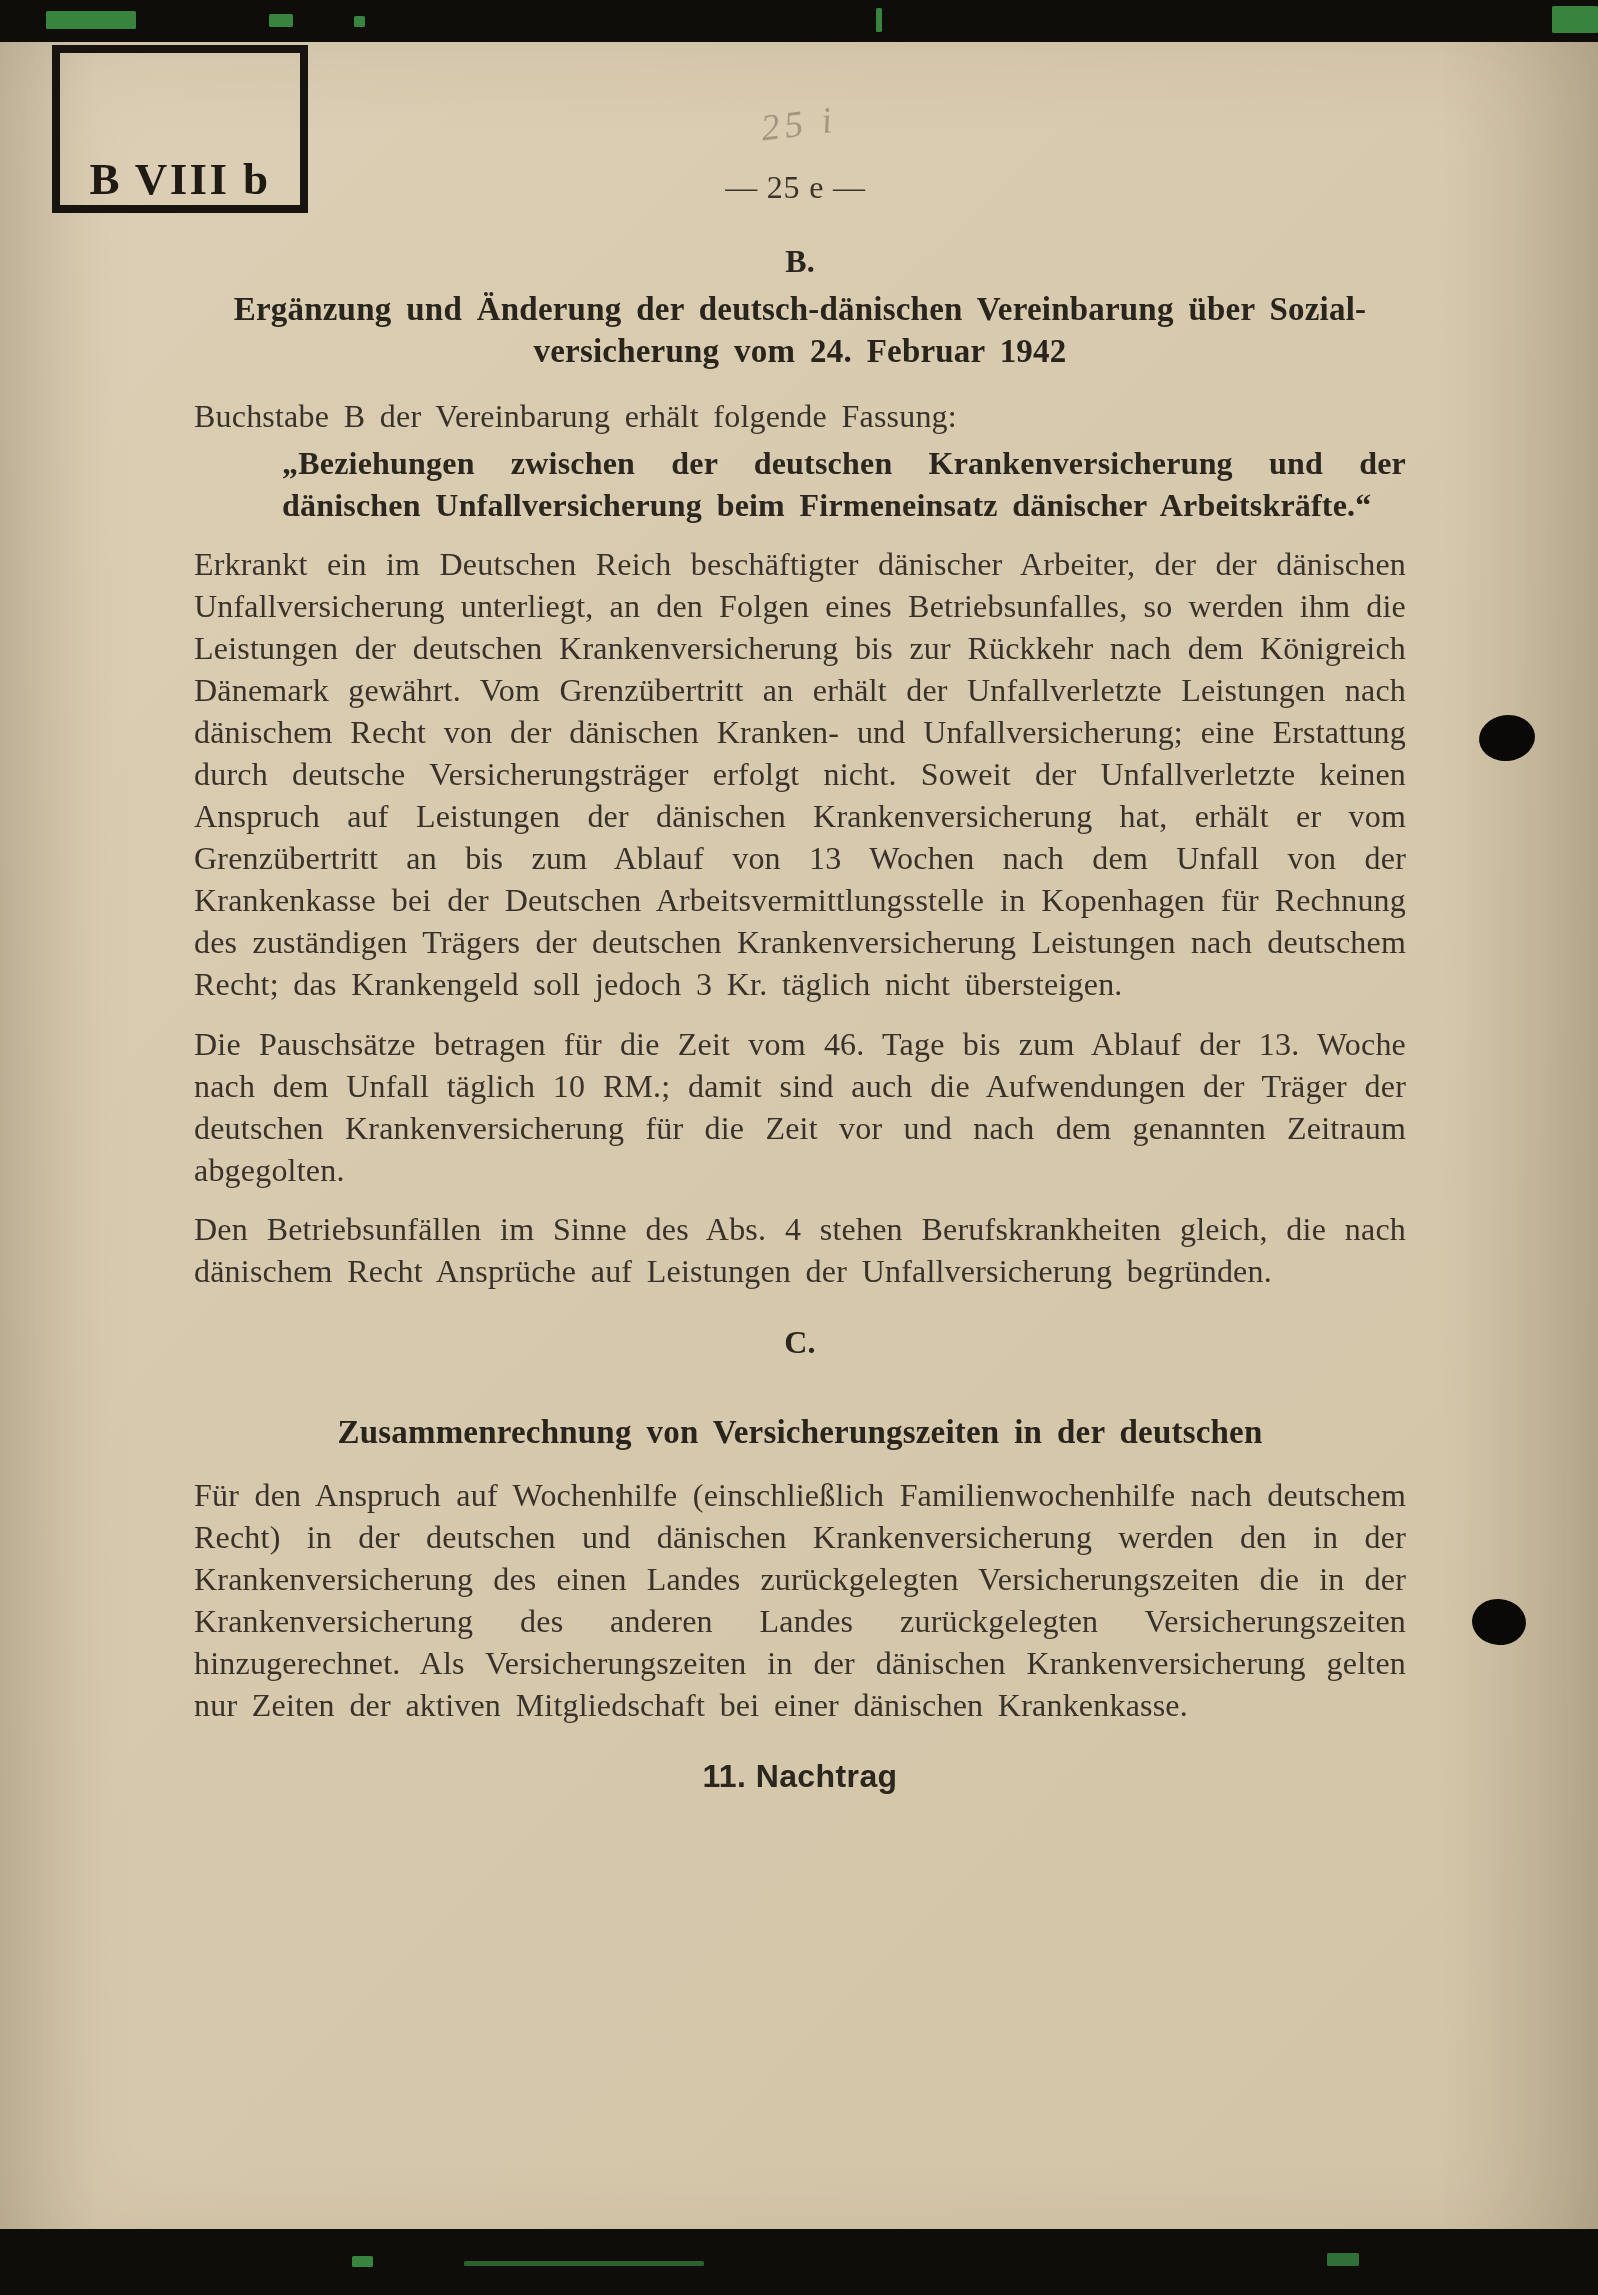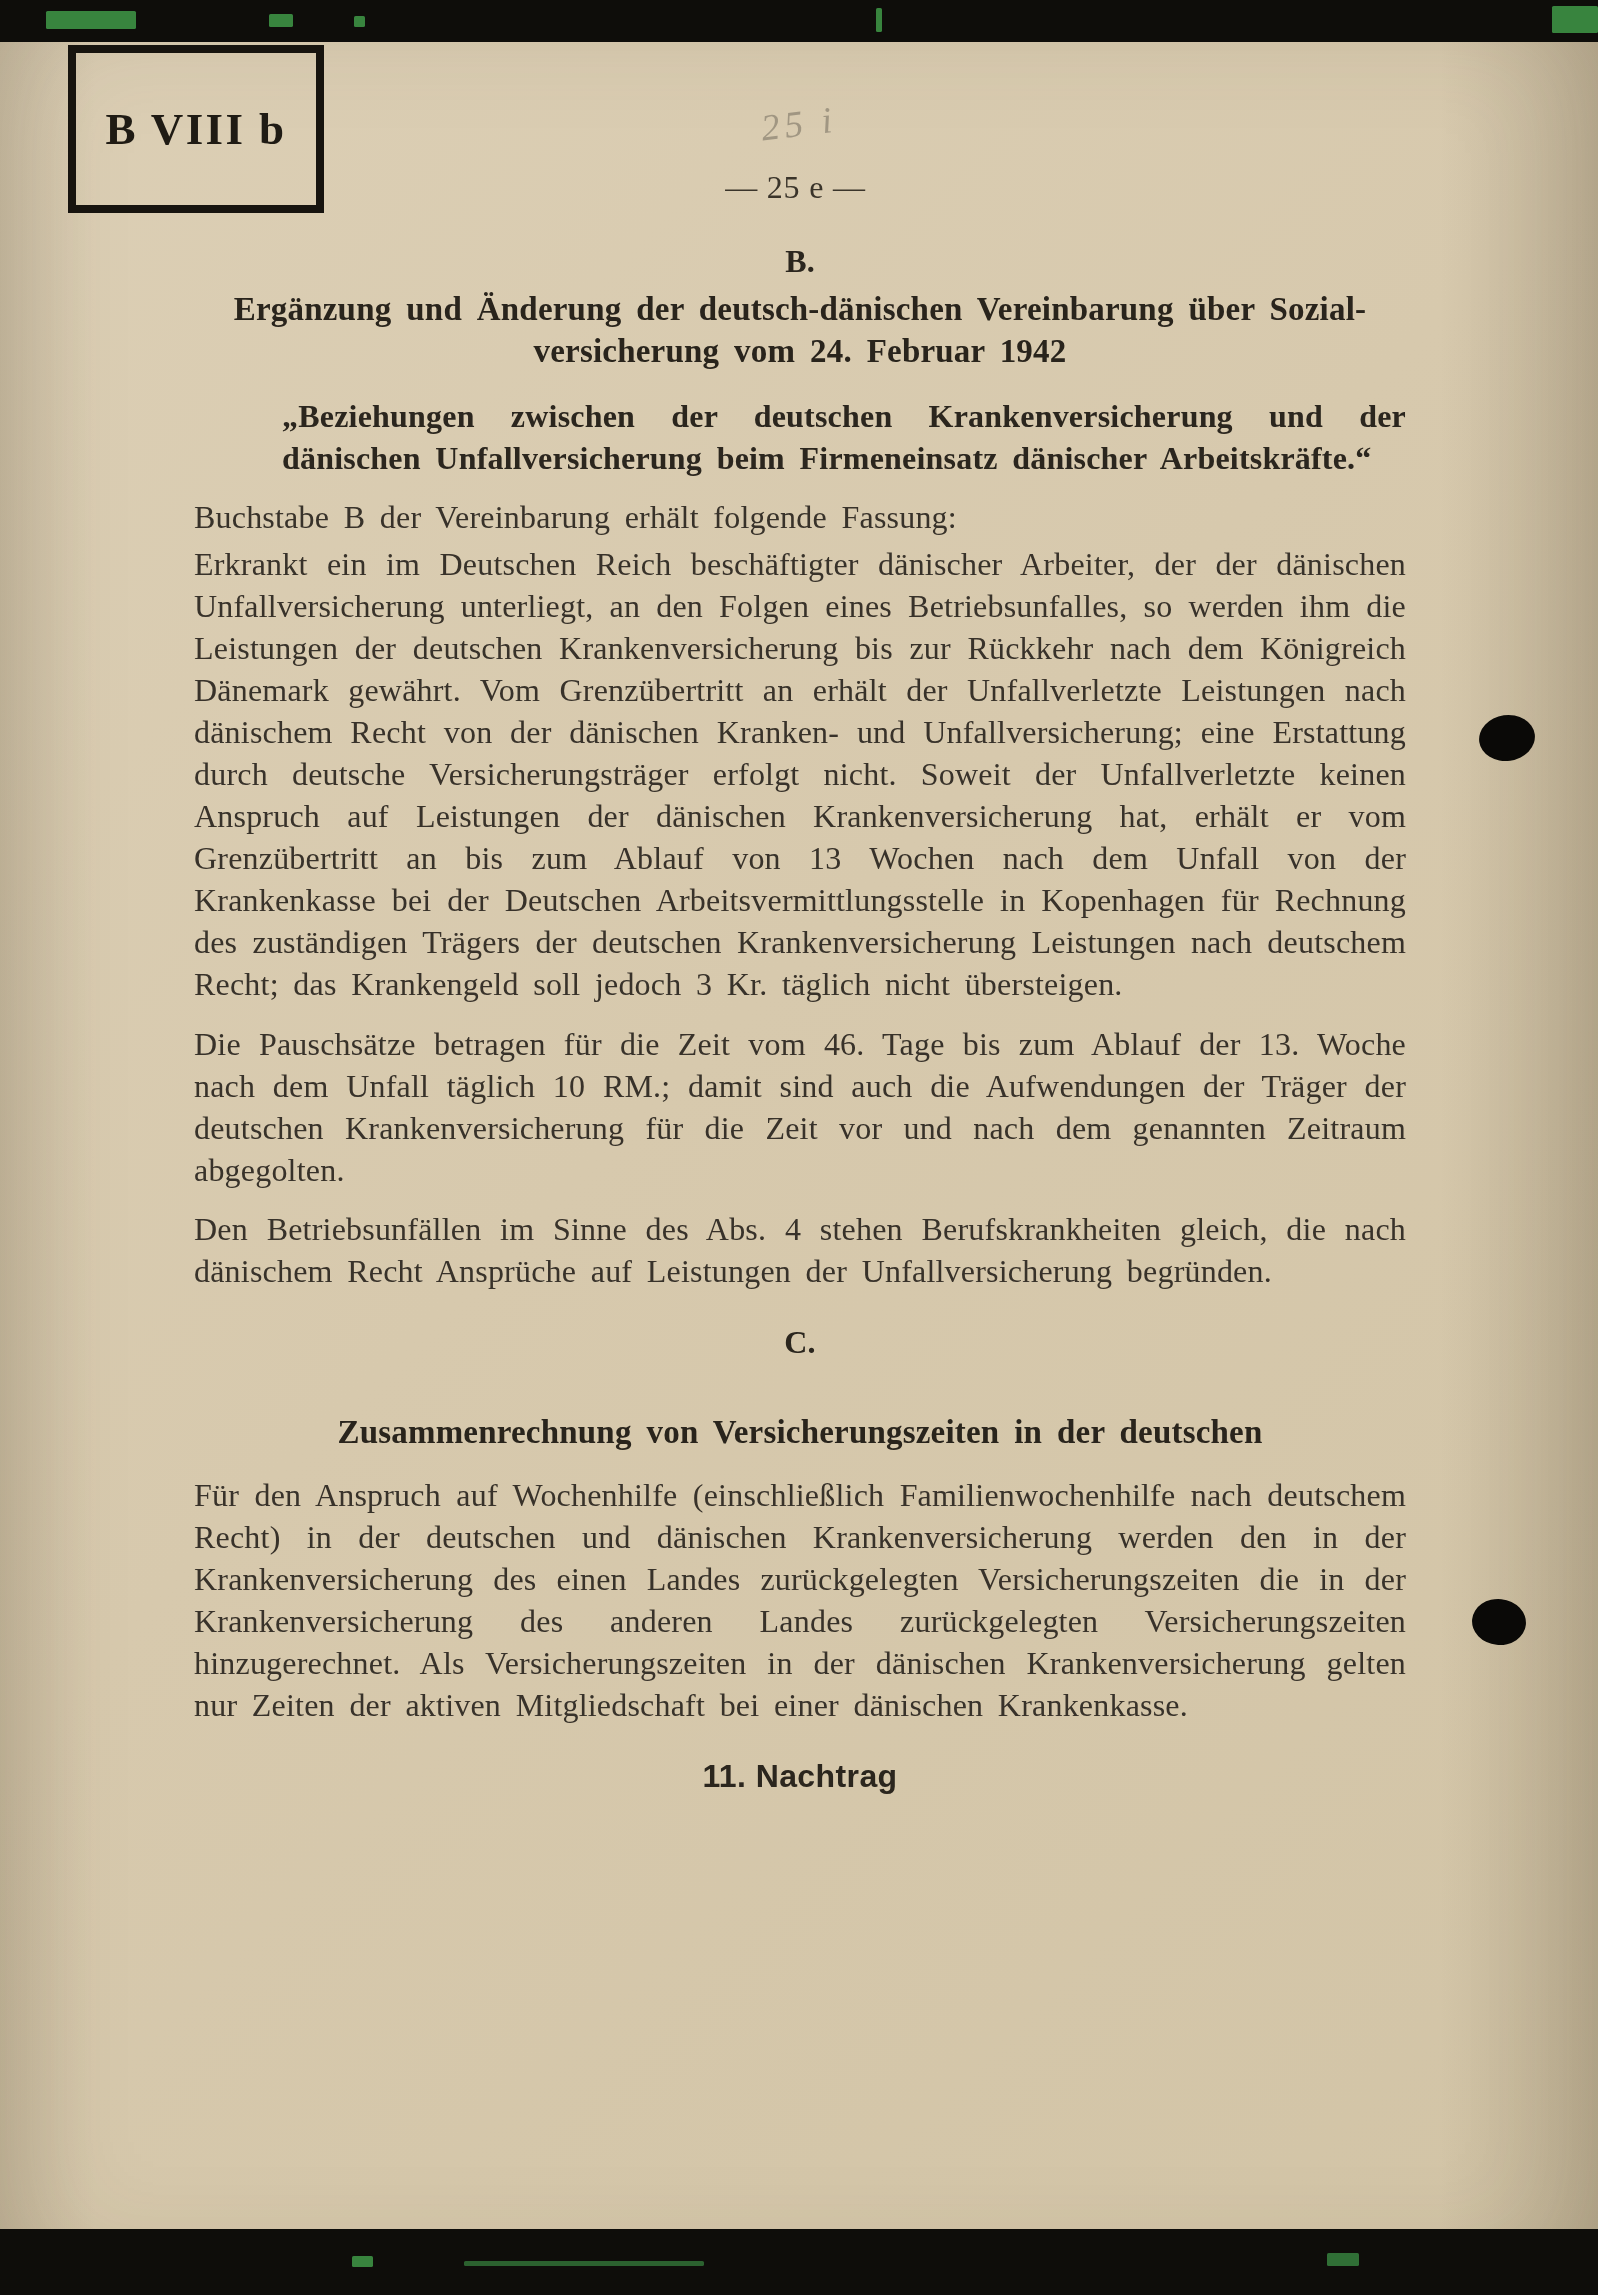--- a/index.html
+++ b/index.html
@@ -35,27 +35,27 @@
   .bar.bottom { bottom: 0; height: 66px; }
   .artifact {
     position: absolute;
     background: #3f9a48;
     opacity: 0.85;
     border-radius: 1.6px;
   }
   
   .stamp {
     position: absolute;
-    left: 68px;
+    left: 52px;
     top: 45px;
     width: 240px;
     height: 152px;
     border: 8.8px solid #17140f;
     display: flex;
-    align-items: center;
+    align-items: flex-end;
     justify-content: center;
     z-index: 6;
   }
   .stamp span {
     font-weight: 700;
     font-size: 45px;
     letter-spacing: 2.4px;
     color: #1f1b14;
   }
   
@@ -163,23 +163,23 @@
 
   <div class="punch p1"></div>
   <div class="punch p2"></div>
 
   <div class="column">
 
     <div class="sec-letter">B.</div>
 
     <h1 class="sec-title"><span>Ergänzung und Änderung der deutsch-dänischen Vereinbarung über Sozial-</span><br><span>versicherung vom 24. Februar 1942</span></h1>
 
+    <p class="body intro">Buchstabe B der Vereinbarung erhält folgende Fassung:</p>
+
     <p class="body quote">„Beziehungen zwischen der deutschen Krankenversicherung und der dänischen Unfallversicherung beim Firmeneinsatz dänischer Arbeitskräfte.“</p>
-
-    <p class="body intro">Buchstabe B der Vereinbarung erhält folgende Fassung:</p>
 
     <p class="body">Erkrankt ein im Deutschen Reich beschäftigter dänischer Arbeiter, der der dänischen Unfallversicherung unterliegt, an den Folgen eines Betriebsunfalles, so werden ihm die Leistungen der deutschen Krankenversicherung bis zur Rückkehr nach dem Königreich Dänemark gewährt. Vom Grenzübertritt an erhält der Unfallverletzte Leistungen nach dänischem Recht von der dänischen Kranken- und Unfallversicherung; eine Erstattung durch deutsche Versicherungsträger erfolgt nicht. Soweit der Unfallverletzte keinen Anspruch auf Leistungen der dänischen Krankenversicherung hat, erhält er vom Grenzübertritt an bis zum Ablauf von 13 Wochen nach dem Unfall von der Krankenkasse bei der Deutschen Arbeitsvermittlungsstelle in Kopenhagen für Rechnung des zuständigen Trägers der deutschen Krankenversicherung Leistungen nach deutschem Recht; das Krankengeld soll jedoch 3 Kr. täglich nicht übersteigen.</p>
     <p class="body">Die Pauschsätze betragen für die Zeit vom 46. Tage bis zum Ablauf der 13. Woche nach dem Unfall täglich 10 RM.; damit sind auch die Aufwendungen der Träger der deutschen Krankenversicherung für die Zeit vor und nach dem genannten Zeitraum abgegolten.</p>
     <p class="body">Den Betriebsunfällen im Sinne des Abs. 4 stehen Berufskrankheiten gleich, die nach dänischem Recht Ansprüche auf Leistungen der Unfallversicherung begründen.</p>
 
     <div class="sec-gap"></div>
 
     <div class="sec-letter">C.</div>
 
     <h1 class="sec-title second"><span>Zusammenrechnung von Versicherungszeiten in der deutschen</span><br></h1>

